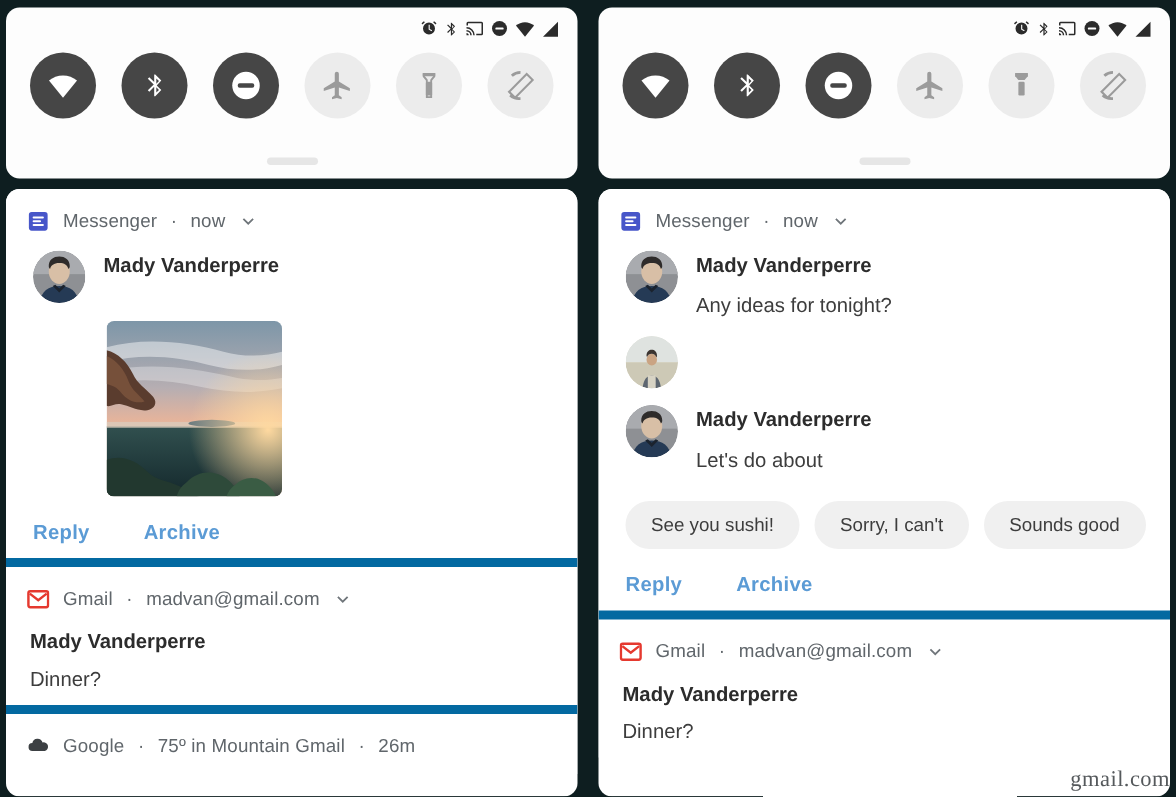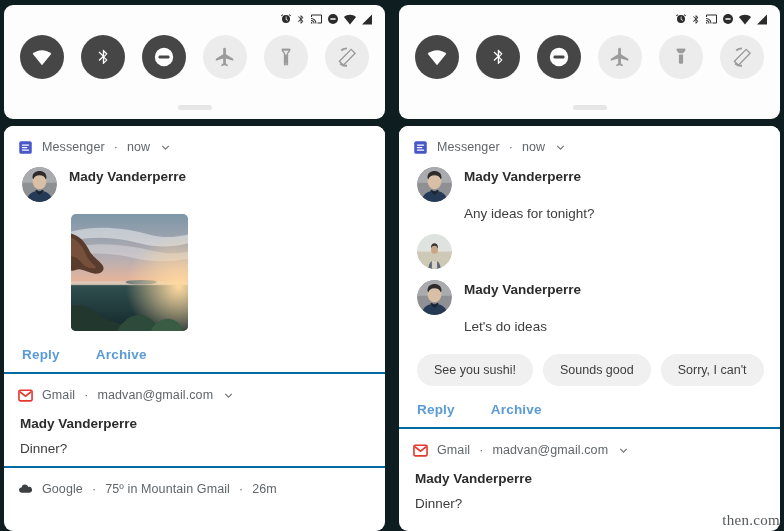--- a/index.html
+++ b/index.html
@@ -80,21 +80,21 @@
     border-radius: 9px;
     margin: 7px 4px 0 4px;
     overflow: hidden;
     height: calc(531px - 126px);
   }
   .notif {
     background: #ffffff;
     padding: 12px 14px 10px 14px;
     position: relative;
   }
-  .notif + .notif { border-top: 2px solid #0369a1; }
+  .notif + .notif { border-top: 6px solid #0369a1; }
 
   .notif-head {
     display: flex;
     align-items: center;
     gap: 9px;
     height: 18px;
   }
   .app-icon { width: 15px; height: 15px; flex: 0 0 auto; }
   .notif-meta {
     font-size: 12.5px;
@@ -123,21 +123,21 @@
   .msg-name {
     font-size: 13.5px;
     font-weight: bold;
     color: #2c2c2c;
     line-height: 1.25;
   }
   .msg-text {
     font-size: 13.5px;
     color: #3d3d3d;
     line-height: 1.35;
-    margin-top: 19px;
+    margin-top: 9px;
   }
 
   .thumb {
     width: 117px; height: 117px;
     border-radius: 5px;
     margin: 12px 0 0 53px;
     overflow: hidden;
     position: relative;
   }
 
@@ -518,28 +518,28 @@
                 <rect x="0" y="0" width="40" height="18" fill="#a9abaf"></rect>
                 <ellipse cx="20" cy="16" rx="8" ry="9.5" fill="#d8bfa6"></ellipse>
                 <path d="M12 12c0-5 3.5-7.5 8-7.5s8 2.5 8 7.5c0 1.5-1 2-1 2-1-3-3-4.5-7-4.5S13.5 11.5 13 14c0 0-1-.5-1-2z" fill="#2e2b2a"></path>
                 <path d="M5 40c1-9 7-13 15-13s14 4 15 13z" fill="#253a55"></path>
                 <path d="M15 27l5 5 5-5-2-1-3 3-3-3z" fill="#1b232e"></path>
               </g>
             </svg>
           </div>
           <div class="msg-body">
             <div class="msg-name">Mady Vanderperre</div>
-            <div class="msg-text">Let's do ideas</div>
+            <div class="msg-text">Let's do about</div>
           </div>
         </div>
 
         <div class="chips">
           <span class="chip">See you sushi!</span>
+          <span class="chip">Sorry, I can't</span>
           <span class="chip">Sounds good</span>
-          <span class="chip">Sorry, I can't</span>
         </div>
 
         <div class="actions">
           <span class="action-link">Reply</span>
           <span class="action-link">Archive</span>
         </div>
       </div>
 
       <div class="notif">
         <div class="notif-head">
@@ -553,16 +553,16 @@
           <svg class="chev" width="13" height="13" viewBox="0 0 24 24" fill="none" stroke="#70767b" stroke-width="2.2">
               <path d="M6 9l6 6 6-6"></path>
             </svg>
         </div>
         <div class="gm-line1">Mady Vanderperre</div>
         <div class="gm-line2">Dinner?</div>
       </div>
 
     </div>
 
-    <div class="watermark">then.com</div>
+    <div class="watermark">gmail.com</div>
   </div>
 
 </div>
 
 </body></html>

